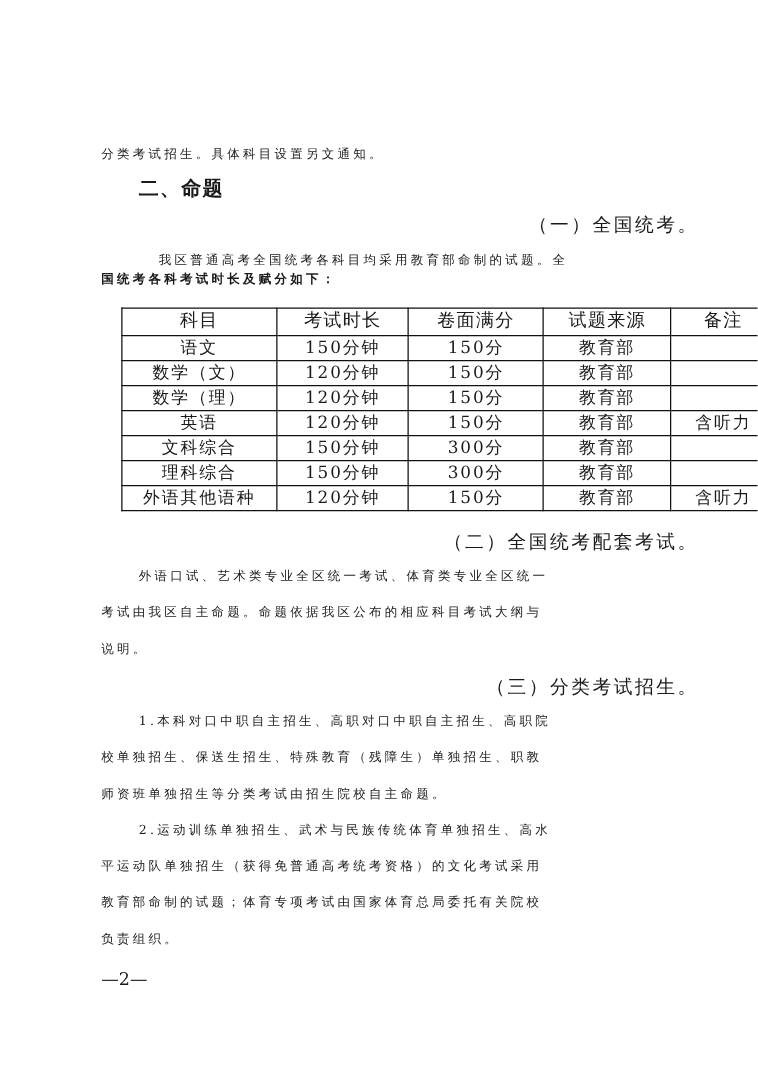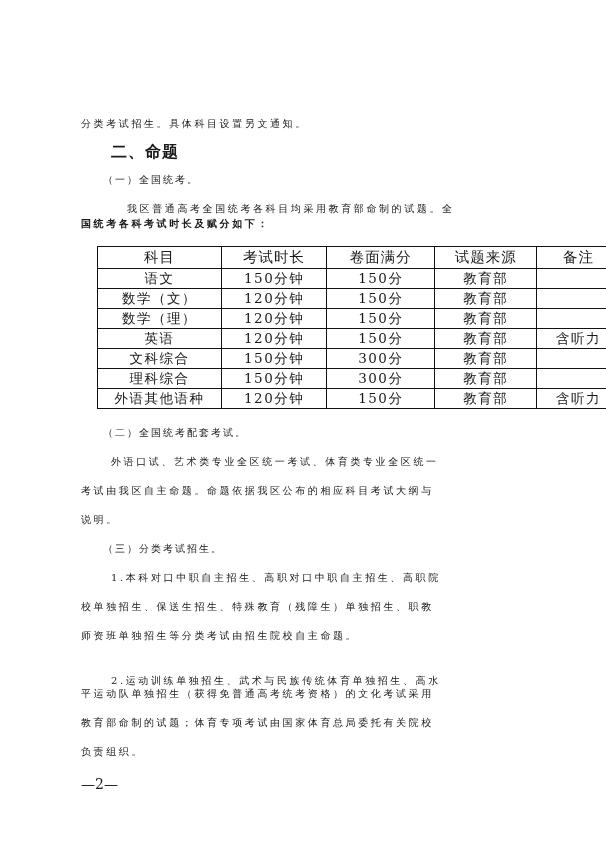--- a/index.html
+++ b/index.html
@@ -2,22 +2,22 @@
 <html><head>
 <meta charset="utf-8">
 <style>
   html, body { margin: 0; padding: 0; background: #ffffff; }
   body { width: 606px; height: 866px; position: relative; overflow: hidden;
          font-family: "DejaVu Serif", "Liberation Serif", serif; color: #1a1a1a; }
   .page { position: absolute; left: 0; top: 0; width: 606px; height: 866px; }
   .line { position: absolute; left: 81px; width: 456px; font-size: 10px; line-height: 20px;
           white-space: nowrap; letter-spacing: 2.6px; }
   .indent { left: 111px; }
-  .h2 { font-family: Liberation Sans, sans-serif; font-weight: bold; font-size: 16px; letter-spacing: 1px; }
-  .h3 { font-family: "DejaVu Sans", "Liberation Sans", sans-serif; font-size: 10px; letter-spacing: 2px; left: 103px; }
+  .h2 { font-family: Liberation Mono, monospace; font-weight: bold; font-size: 16px; letter-spacing: 1px; }
+  .h3 { font-family: "DejaVu Sans", "Liberation Sans", sans-serif; font-size: 15px; letter-spacing: 2px; left: 103px; text-align: right; }
   table.exam { position: absolute; left: 97px; top: 246px; width: 524px; border-collapse: collapse;
                font-size: 13.5px; }
   table.exam th, table.exam td { border: 1.5px solid #111; text-align: center; padding: 0; height: 19px; line-height: 19px; }
   table.exam th { font-family: "DejaVu Sans", "Liberation Sans", sans-serif; font-weight: normal; font-size: 14.5px; height: 21px; letter-spacing: 1px; }
   table.exam td { letter-spacing: 1.5px; }
   .footer { position: absolute; left: 81px; top: 776px; font-size: 14px; letter-spacing: 0; }
 </style>
 </head>
 <body>
 
@@ -99,19 +99,19 @@
   </table>
 
   <div class="line h3" style="top:423px;">（二）全国统考配套考试。</div>
   <div class="line indent" style="top:452px;">外语口试、艺术类专业全区统一考试、体育类专业全区统一</div>
   <div class="line" style="top:481px;">考试由我区自主命题。命题依据我区公布的相应科目考试大纲与</div>
   <div class="line" style="top:510px;">说明。</div>
   <div class="line h3" style="top:539px;">（三）分类考试招生。</div>
   <div class="line indent" style="top:568px;">1.本科对口中职自主招生、高职对口中职自主招生、高职院</div>
   <div class="line" style="top:626px;">师资班单独招生等分类考试由招生院校自主命题。</div>
   <div class="line" style="top:597px;">校单独招生、保送生招生、特殊教育（残障生）单独招生、职教</div>
-  <div class="line indent" style="top:655px;margin-top:16px;">2.运动训练单独招生、武术与民族传统体育单独招生、高水</div>
+  <div class="line indent" style="top:655px;">2.运动训练单独招生、武术与民族传统体育单独招生、高水</div>
   <div class="line" style="top:684px;">平运动队单独招生（获得免普通高考统考资格）的文化考试采用</div>
   <div class="line" style="top:742px;">负责组织。</div>
   <div class="line" style="top:713px;">教育部命制的试题；体育专项考试由国家体育总局委托有关院校</div>
 
   <div class="footer">—2—</div>
 </div>
 
 </body></html>

